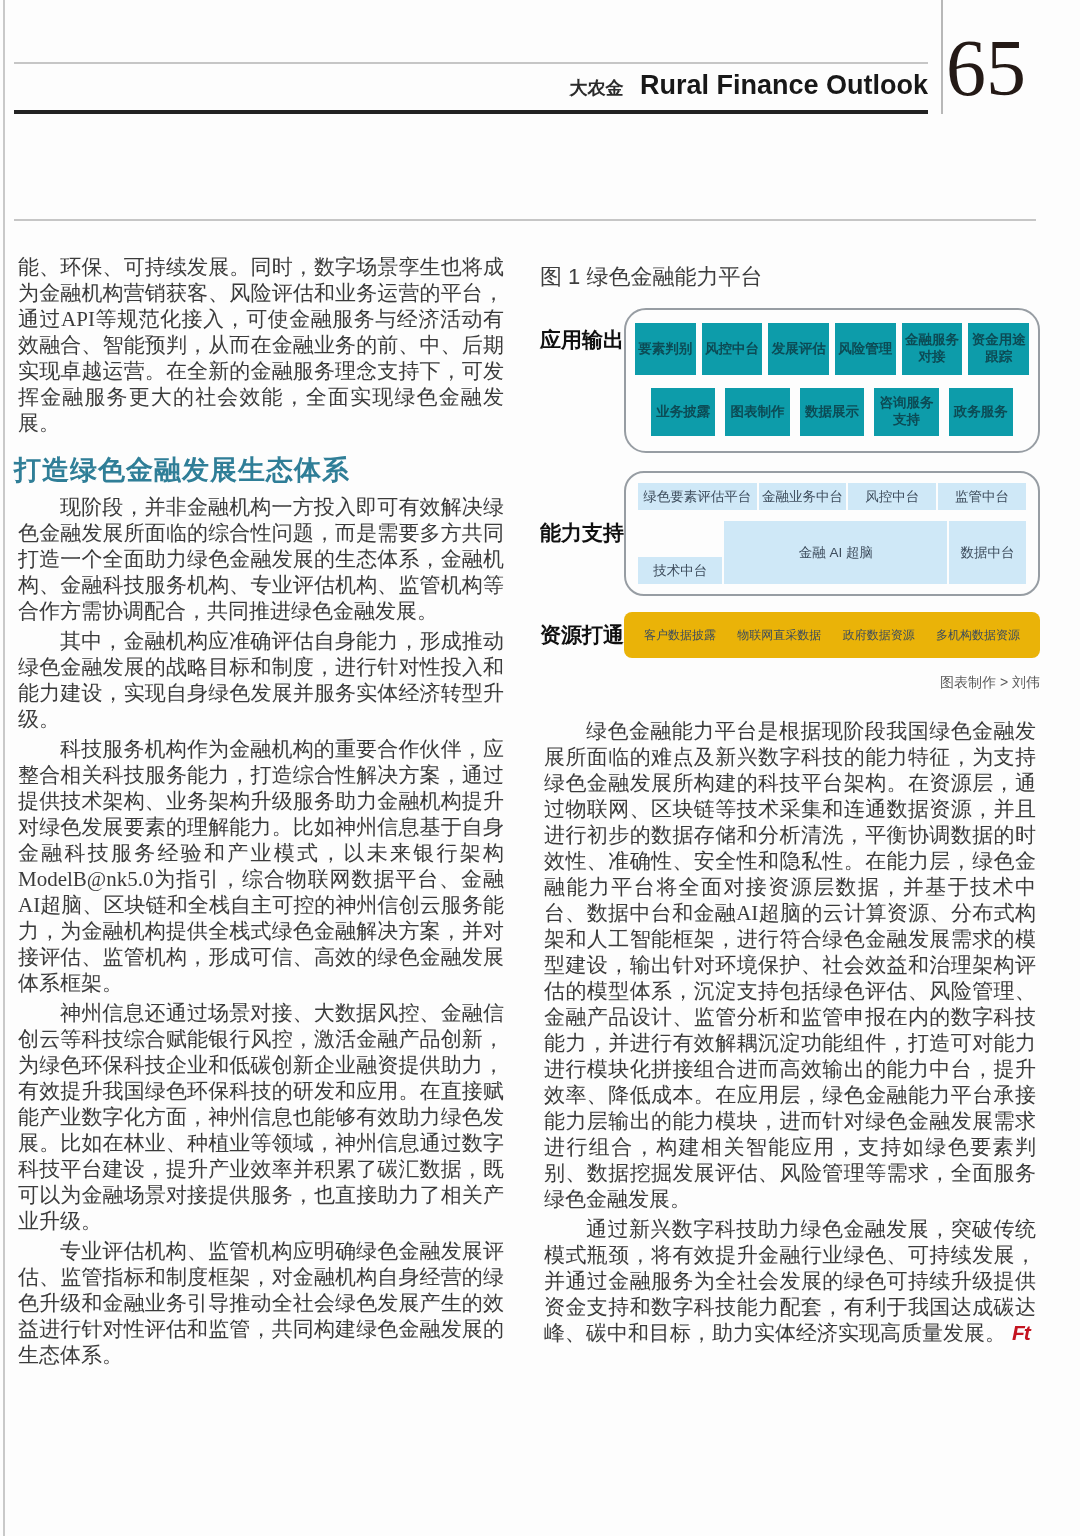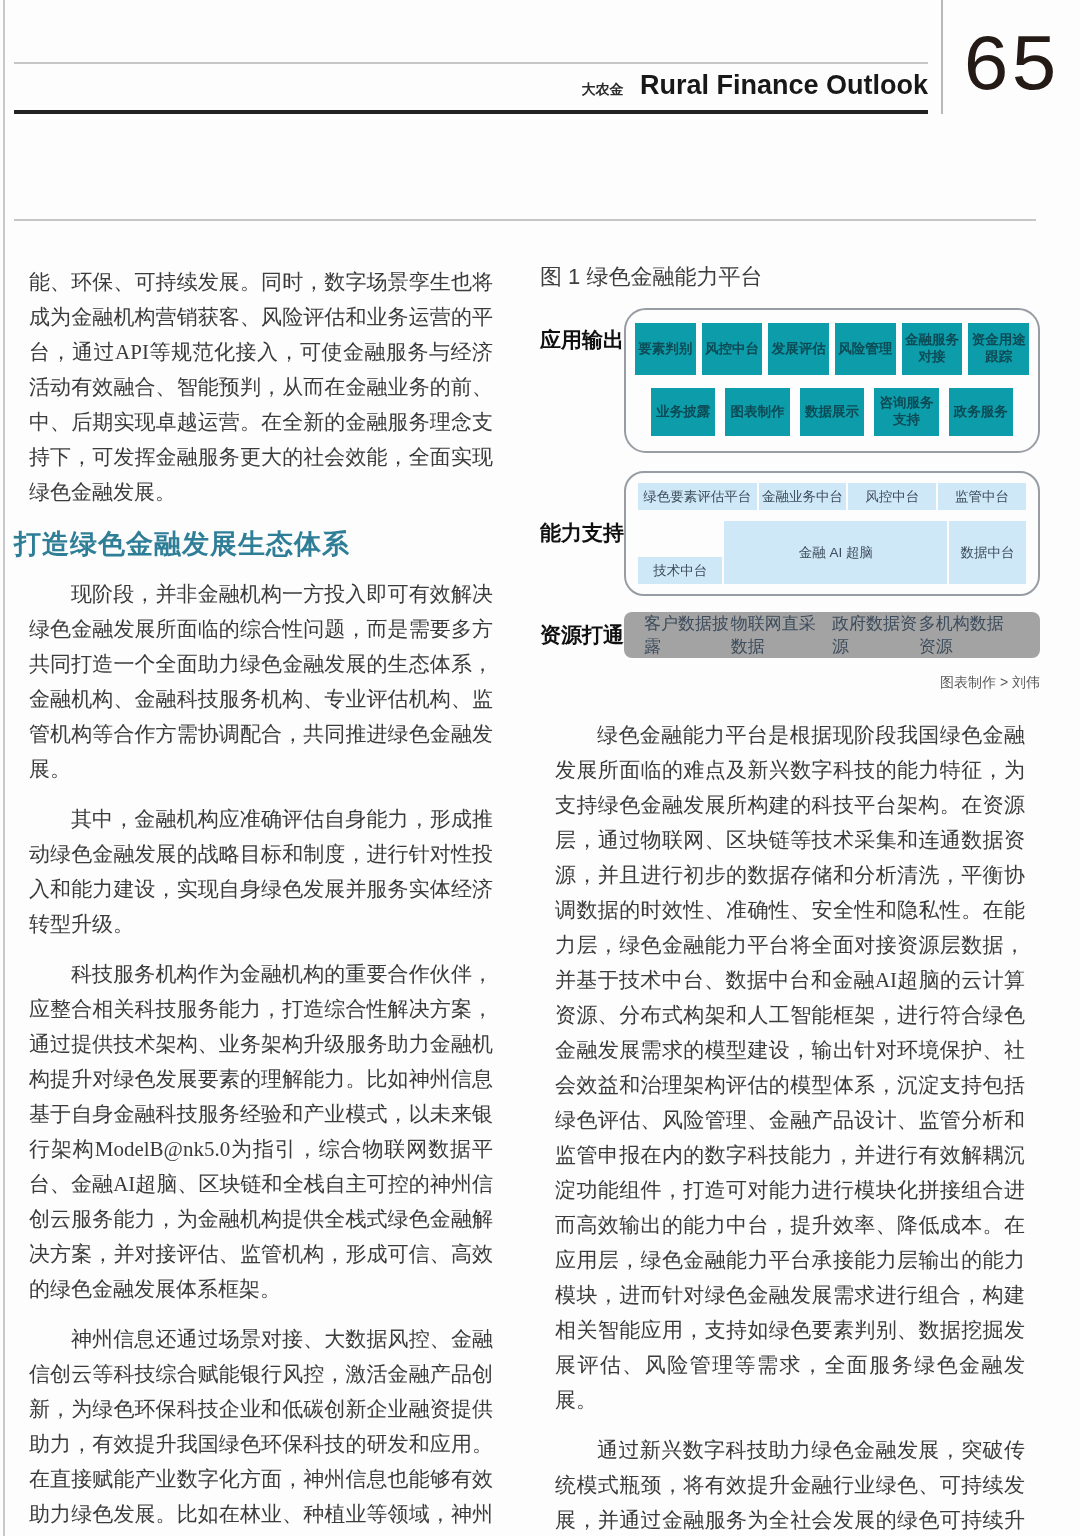--- a/index.html
+++ b/index.html
@@ -7,31 +7,31 @@
           font-family:"Liberation Sans", sans-serif; }
 
   
   .left-rule   { position:absolute; left:3px;  top:0;     width:2px;  height:100%; background:#c9c9c9; }
   .hr-top      { position:absolute; left:14px; top:62px;  width:914px; height:2px; background:#c6c6c6; }
   .hr-black    { position:absolute; left:14px; top:110px; width:914px; height:4px; background:#232323; }
   .v-rule      { position:absolute; left:941px; top:0;    width:2px;  height:114px; background:#b8b8b8; }
   .hr-mid      { position:absolute; left:14px; top:219px; width:1022px; height:2px; background:#c6c6c6; }
 
   .header-text { position:absolute; left:14px; top:70px; width:914px; text-align:right; white-space:nowrap; }
-  .brand-cn    { font-size:14px; font-weight:600; color:#2b2b2b; }
+  .brand-cn    { font-size:18px; font-weight:600; color:#2b2b2b; }
   .brand-en    { font-size:27px; font-weight:700; color:#181818; margin-left:12px; }
-  .page-num    { position:absolute; left:946px; top:28px; width:112px; text-align:right;
-                 font-family:Liberation Mono, monospace; font-size:80px; color:#241a16; line-height:1; }
+  .page-num    { position:absolute; left:946px; top:28px; width:112px; text-align:left;
+                 font-family:Liberation Serif, serif; font-size:80px; color:#241a16; line-height:1; }
 
   
   .col-left  { position:absolute; left:14px;  top:250px; width:494px; }
   .col-right { position:absolute; left:540px; top:250px; width:500px; }
 
-  .serif p { margin:15px; font-family:"Liberation Serif","DejaVu Serif",serif;
-             font-size:21px; line-height:35px; color:#3b3b3b; text-align:justify; }
+  .serif p { margin:4px; font-family:"Liberation Serif","DejaVu Serif",serif;
+             font-size:21px; line-height:26px; color:#3b3b3b; text-align:justify; }
   p.indent { text-indent:2em; }
 
   .section-heading { margin:16px 0 6px 0; font-size:27px; font-weight:700;
                      color:#2f7e97; letter-spacing:1px; font-family:"Liberation Sans",sans-serif; }
 
   
   .figure-title { font-size:22px; color:#3d3d3d; margin:12px 0 0 0; }
   .layer { display:flex; margin-top:16px; }
   .layer-label { width:84px; flex:none; font-size:21px; font-weight:700; color:#101010; }
   .layer-app .layer-label { padding-top:18px; }
@@ -47,23 +47,23 @@
               white-space:pre-line; line-height:1.25; min-height:52px; }
   .row-inset .teal-box { min-height:48px; }
 
   .cap-container { border:2px solid #979da3; border-radius:20px; padding:10px 12px; margin-top:2px; }
   .cap-row { display:flex; gap:2px; }
   .cap-row + .cap-row { margin-top:11px; }
   .blue-box { flex:1; background:#cfe8f7; color:#3d4c5c; font-size:13.5px;
               display:flex; align-items:center; justify-content:center; min-height:27px; }
   .flex-13 { flex:1.35; } .flex-29 { flex:2.9; } .flex-11 { flex:1.1;margin-top:36px; }
 
-  .resource-bar { background:#a3a3a3; border-radius:8px; min-height:46px; display:flex;
+  .resource-bar { background:#eab308; border-radius:8px; min-height:46px; display:flex;
                   align-items:center; justify-content:space-between; padding:0 20px;
-                  font-size:17px; color:#3d4c5c; }
+                  font-size:12px; color:#3d4c5c; }
 
   .figure-caption { text-align:right; font-size:14px; color:#5a5a5a; margin-top:16px; }
 
   .body-start { margin-top:26px; }
   .endmark { color:#c41420; font-family:"Liberation Sans",sans-serif; font-weight:800;
              font-size:21px; margin-left:6px; letter-spacing:-1px; font-style:italic; }
 </style>
 </head>
 <body>
 

